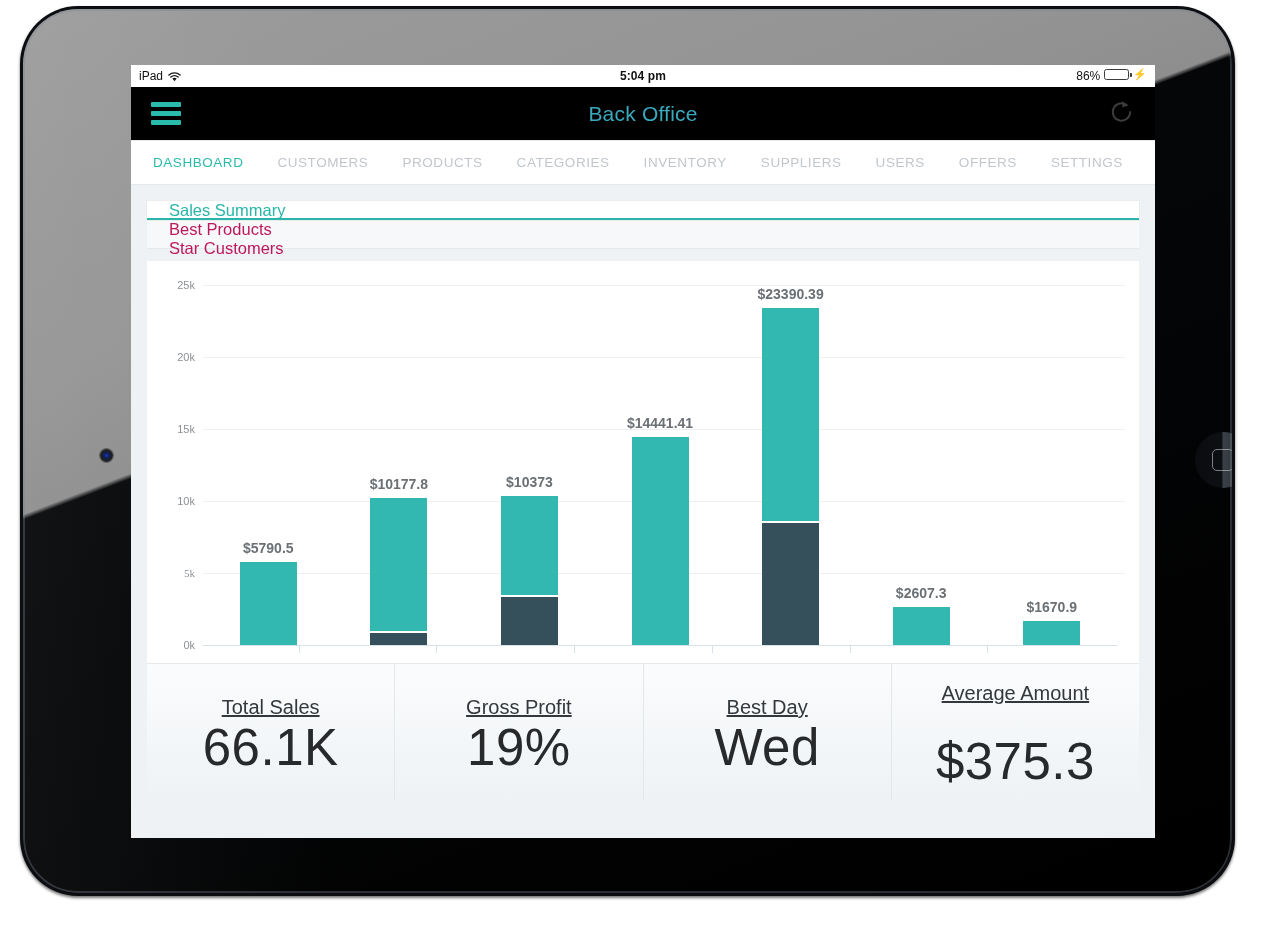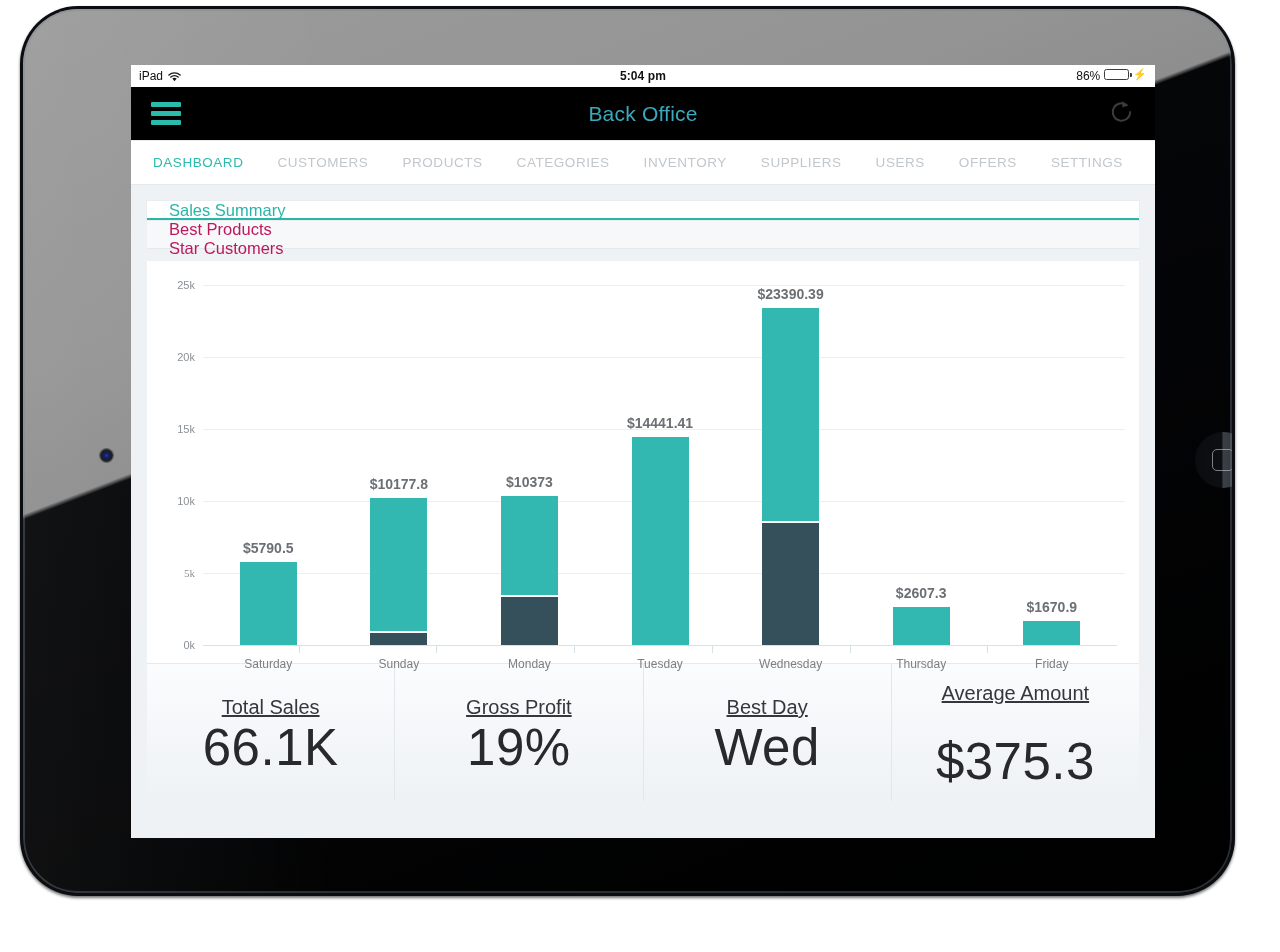--- a/index.html
+++ b/index.html
@@ -354,29 +354,20 @@
                     </div>
                   </div>
                   <div class="bar-slot">
                     <div class="bar-stack">
                       <div class="bar-value" style="bottom: 30.061px;">$1670.9</div>
                       <div class="seg-top" style="height: 24.061px; background: rgb(50, 184, 176);"></div>
                     </div>
                   </div>
                 </div>
               <div id="axis-line" style="top: 372px;"></div>
-              <div id="x-labels" style="top: 384px;">
-                  <div class="x-label">Saturday</div>
-                  <div class="x-label">Sunday</div>
-                  <div class="x-label">Monday</div>
-                  <div class="x-label">Tuesday</div>
-                  <div class="x-label">Wednesday</div>
-                  <div class="x-label">Thursday</div>
-                  <div class="x-label">Friday</div>
-                </div>
             <div class="tick" style="left: 14.2857%; top: 372px;"></div>
                 <div class="tick" style="left: 28.5714%; top: 372px;"></div>
                 <div class="tick" style="left: 42.8571%; top: 372px;"></div>
                 <div class="tick" style="left: 57.1429%; top: 372px;"></div>
                 <div class="tick" style="left: 71.4286%; top: 372px;"></div>
                 <div class="tick" style="left: 85.7143%; top: 372px;"></div>
               </div>
           </div>
 
           <div id="kpi-row">

